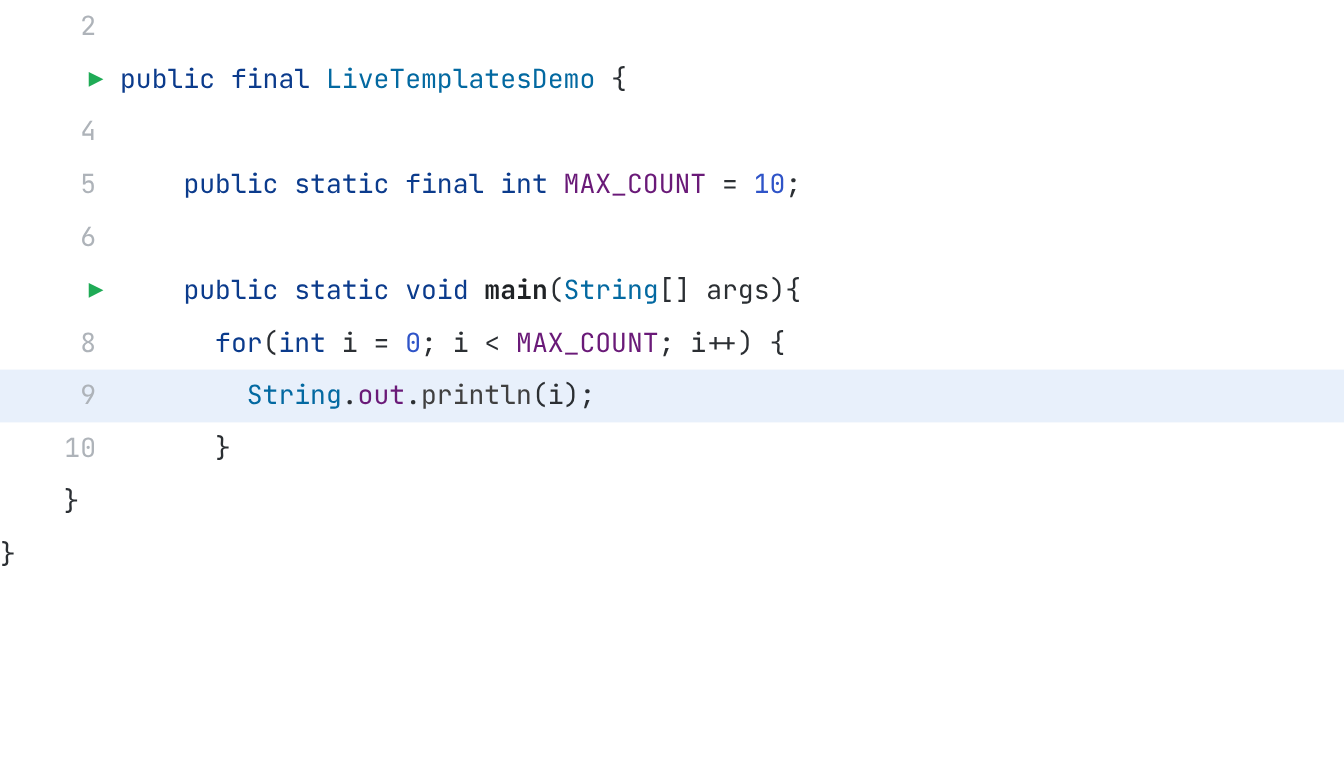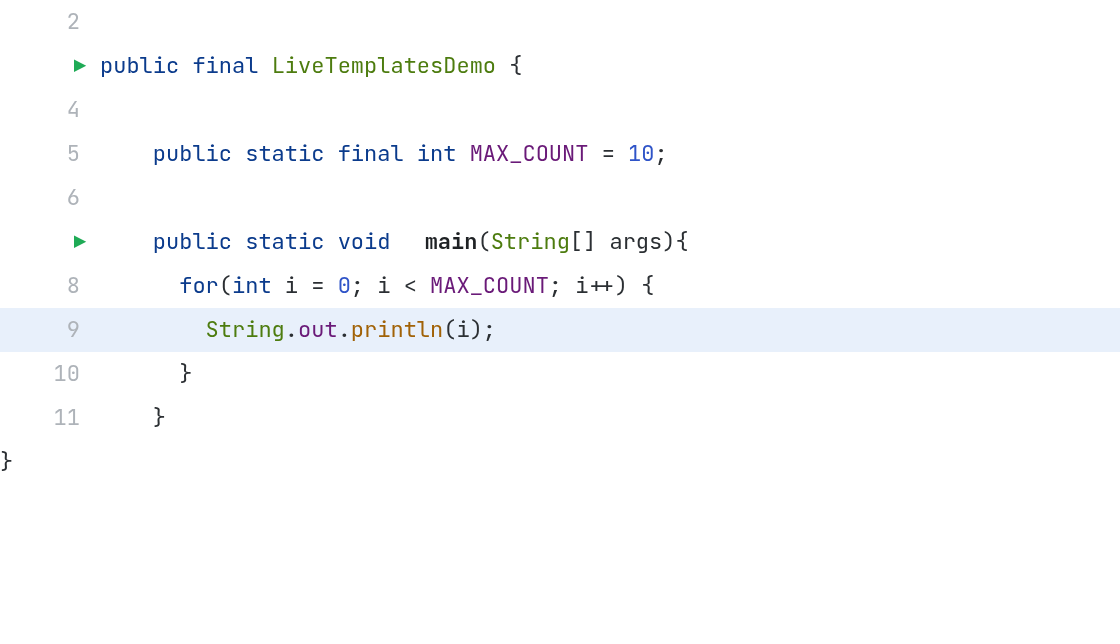--- a/index.html
+++ b/index.html
@@ -45,35 +45,35 @@
     color: #1fab56;
     font-size: 20px;
     position: absolute;
     right: 14px;
   }
   .code {
     flex: 1 1 auto;
   }
   
   .kw   { color: #0b3b8c; }          
-  .type { color: #4d7c0f; }          
+  .type { color: #0369a1; }          
   .text { color: #2b2f33; }          
   .fld  { color: #6a1a78; }  
   .num  { color: #2f54c8; }          
-  .call { color: #a16207; }          
-  .mdef { color: #1f2225; font-weight: 600; margin-left: 21px; }    
+  .call { color: #404040; }          
+  .mdef { color: #1f2225; font-weight: 600; }    
 </style>
 </head>
 <body>
 
 <div class="editor" id="editor">
     <div class="row"><div class="gutter"><span class="lineno">2</span></div><div class="code"><span class="text"></span></div></div>
     <div class="row"><div class="gutter"><span class="run-icon">▶</span></div><div class="code"><span class="text"></span><span class="kw">public</span><span class="text"> </span><span class="kw">final</span><span class="text"> </span><span class="type">LiveTemplatesDemo</span><span class="text"> {</span></div></div>
     <div class="row"><div class="gutter"><span class="lineno">4</span></div><div class="code"><span class="text"></span></div></div>
     <div class="row"><div class="gutter"><span class="lineno">5</span></div><div class="code"><span class="text">    </span><span class="kw">public</span><span class="text"> </span><span class="kw">static</span><span class="text"> </span><span class="kw">final</span><span class="text"> </span><span class="kw">int</span><span class="text"> </span><span class="fld">MAX_COUNT</span><span class="text"> = </span><span class="num">10</span><span class="text">;</span></div></div>
     <div class="row"><div class="gutter"><span class="lineno">6</span></div><div class="code"><span class="text"></span></div></div>
     <div class="row"><div class="gutter"><span class="run-icon">▶</span></div><div class="code"><span class="text">    </span><span class="kw">public</span><span class="text"> </span><span class="kw">static</span><span class="text"> </span><span class="kw">void</span><span class="text"> </span><span class="mdef">main</span><span class="text">(</span><span class="type">String</span><span class="text">[] args){</span></div></div>
     <div class="row"><div class="gutter"><span class="lineno">8</span></div><div class="code"><span class="text">      </span><span class="kw">for</span><span class="text">(</span><span class="kw">int</span><span class="text"> i = </span><span class="num">0</span><span class="text">; i &lt; </span><span class="fld">MAX_COUNT</span><span class="text">; i++) {</span></div></div>
     <div class="row highlight"><div class="gutter"><span class="lineno">9</span></div><div class="code"><span class="text">        </span><span class="type">String</span><span class="text">.</span><span class="fld">out</span><span class="text">.</span><span class="call">println</span><span class="text">(i);</span></div></div>
     <div class="row"><div class="gutter"><span class="lineno">10</span></div><div class="code"><span class="text">      </span><span class="text">}</span></div></div>
-    <div class="row"><div class="gutter"><span class="lineno">11</span></div><div class="code"><span class="text">    </span><span class="text">}</span></div></div>
+    <div class="row"><div class="code"><span class="text">    </span><span class="text">}</span></div></div>
     <div class="row"><div class="code"><span class="text"></span><span class="text">}</span></div></div>
   </div>
 
 </body></html>

